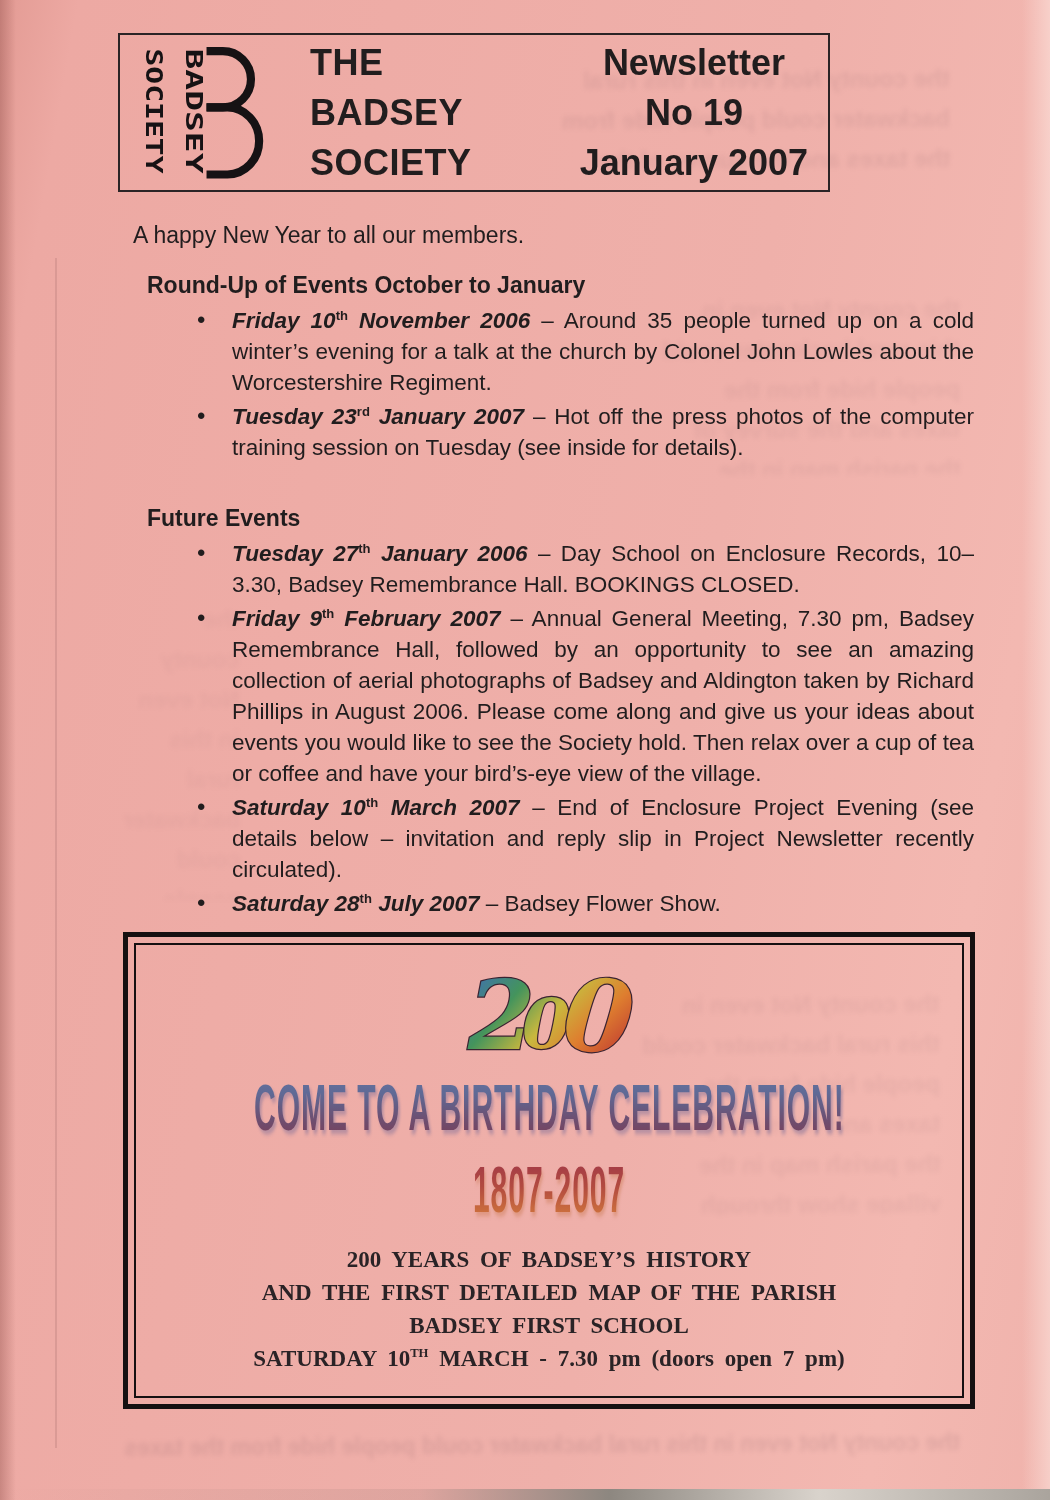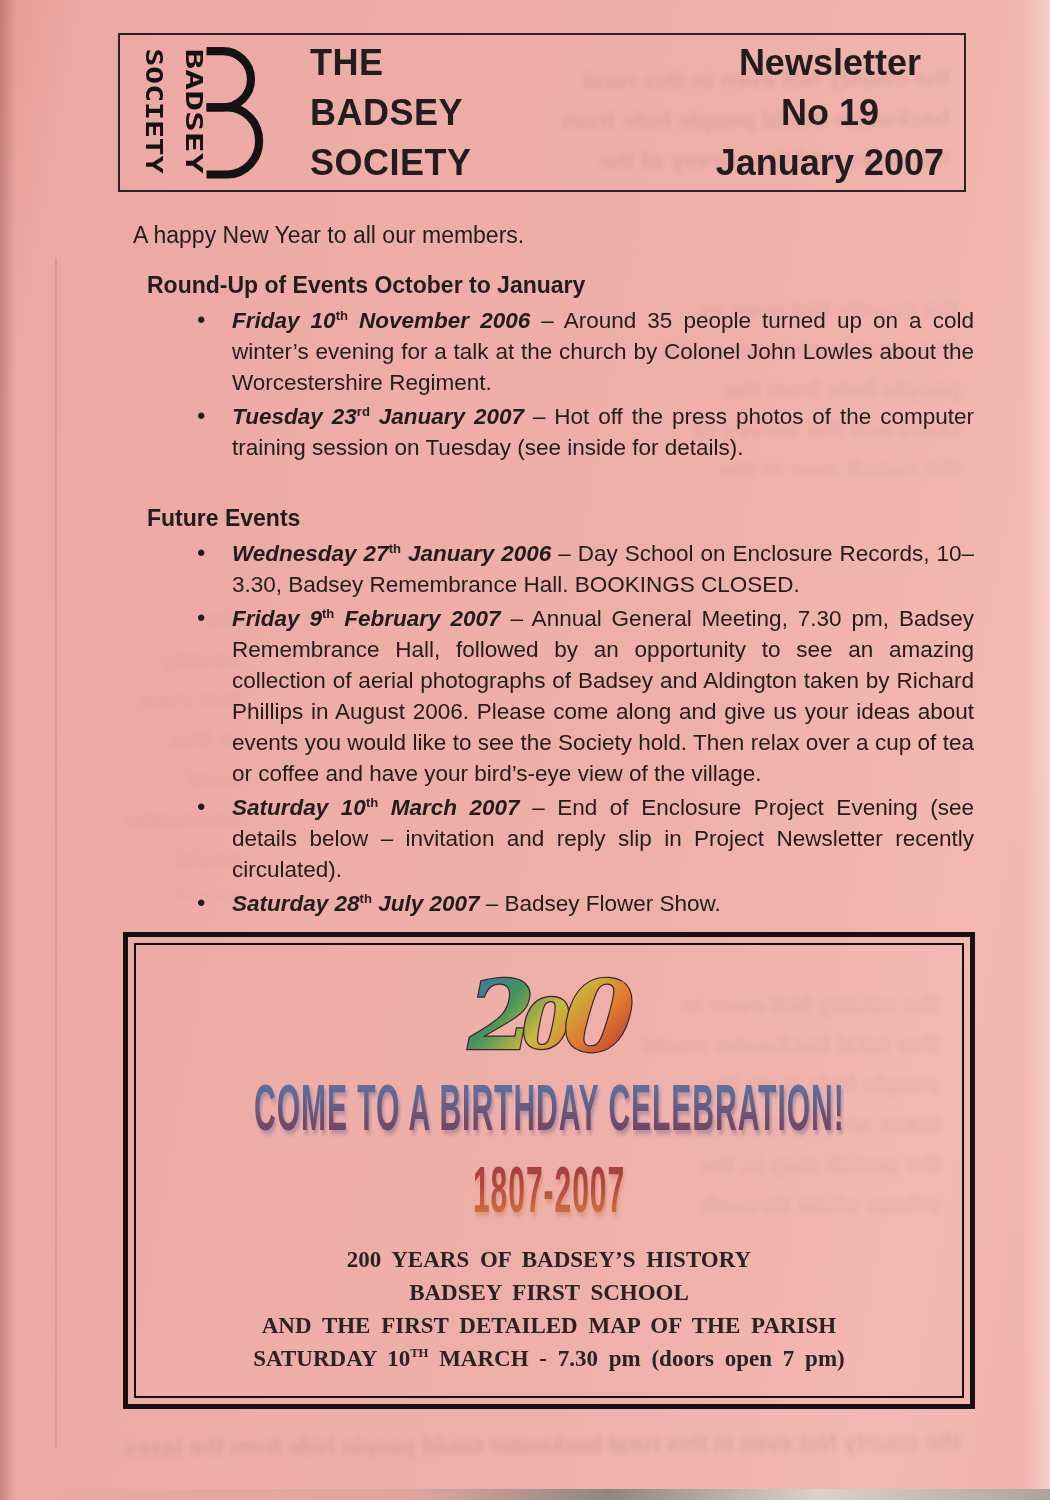--- a/index.html
+++ b/index.html
@@ -23,21 +23,21 @@
       #8d8780 58%, #d9d3cc 78%, #aaa49d 100%); }
   .bleed { position:absolute; transform:scaleX(-1) rotate(.4deg); filter:blur(2.6px);
     opacity:.14; color:#8a5f66; font-weight:bold; overflow:hidden; line-height:40px;
     font-size:24px; pointer-events:none; }
   .bleed.b1 { left:545px; top:60px;  width:405px; height:125px; }
   .bleed.b2 { left:660px; top:290px; width:300px; height:185px; opacity:.10; }
   .bleed.b3 { left:640px; top:985px; width:300px; height:230px; opacity:.10; }
   .bleed.b4 { left:80px;  top:1425px; width:880px; height:42px; font-size:23px; opacity:.18; }
   .bleed.b5 { left:120px; top:600px; width:120px; height:300px; opacity:.07; }
   
-  .masthead { position:absolute; left:118px; top:33px; width:848px; height:159px;
+  .masthead { position:absolute; left:118px; top:33px; width:712px; height:159px;
     border:2px solid #2b2426; display:flex; align-items:center; }
   .logo-wrap { margin-left:14px; flex:0 0 auto; }
   .org { margin-left:40px; font-weight:bold; font-size:36px; line-height:50px; letter-spacing:.5px; }
   .issue { margin-left:auto; margin-right:20px; text-align:center; font-weight:bold;
     font-size:36px; line-height:50px; }
   
   .greeting { position:absolute; left:133px; top:222px; font-size:23px; }
   .content { position:absolute; left:147px; top:272px; width:827px; }
   .content h2 { font-size:23px; font-weight:bold; margin-bottom:6px; }
   .content h2.second { margin-top:42px; }
@@ -118,21 +118,21 @@
       <li>
         <span class="dot">•</span>
         <span class="b">Tuesday 23</span><sup>rd</sup><span class="b"> January 2007</span><span> – Hot off the press photos of the computer training session on Tuesday (see inside for details).</span>
       </li>
     </ul>
 
     <h2 class="second">Future Events</h2>
     <ul class="events">
       <li>
         <span class="dot">•</span>
-        <span class="b">Wednesday 27</span><sup>th</sup><span class="b"> January 2006</span><span> – Day School on Enclosure Records, 10–3.30, Badsey Remembrance Hall.  BOOKINGS CLOSED.</span>
+        <span class="b">Tuesday 27</span><sup>th</sup><span class="b"> January 2006</span><span> – Day School on Enclosure Records, 10–3.30, Badsey Remembrance Hall.  BOOKINGS CLOSED.</span>
       </li>
       <li>
         <span class="dot">•</span>
         <span class="b">Friday 9</span><sup>th</sup><span class="b"> February 2007</span><span> – Annual General Meeting, 7.30 pm, Badsey Remembrance Hall, followed by an opportunity to see an amazing collection of aerial photographs of Badsey and Aldington taken by Richard Phillips in August 2006.  Please come along and give us your ideas about events you would like to see the Society hold.  Then relax over a cup of tea or coffee and have your bird’s-eye view of the village.</span>
       </li>
       <li>
         <span class="dot">•</span>
         <span class="b">Saturday 10</span><sup>th</sup><span class="b"> March 2007</span><span> – End of Enclosure Project Evening (see details below – invitation and reply slip in Project Newsletter recently circulated).</span>
       </li>
       <li>
@@ -161,22 +161,22 @@
           <text x="96" y="86" font-size="100" transform="rotate(5 125 50)">0</text>
         </g>
       </svg>
 
       <div class="wordart headline">COME TO A BIRTHDAY CELEBRATION!</div>
 
       <div class="wordart years">1807-2007</div>
 
       <div class="serif-lines">
         <div>200 YEARS OF BADSEY’S HISTORY</div>
+        <div>AND THE FIRST DETAILED MAP OF THE PARISH</div>
         <div>BADSEY FIRST SCHOOL</div>
-        <div>AND THE FIRST DETAILED MAP OF THE PARISH</div>
         <div>
           <span>SATURDAY 10</span><sup>TH</sup><span> MARCH - 7.30 pm (doors open 7 pm)</span>
         </div>
       </div>
 
     </div>
   </div>
 
   <div class="scan-strip"></div>
 </div>

